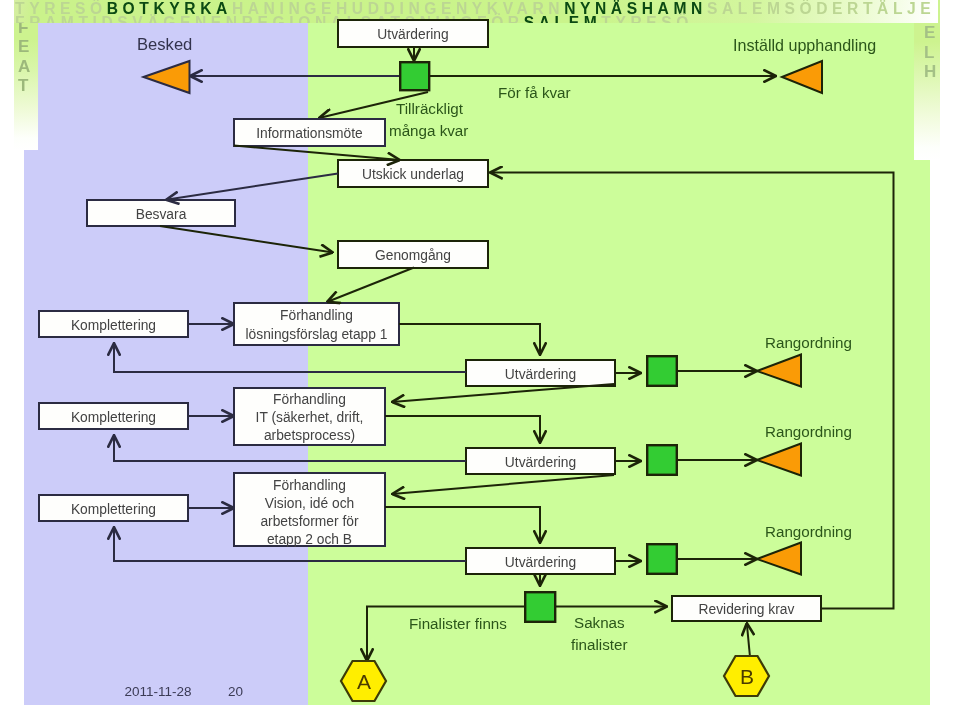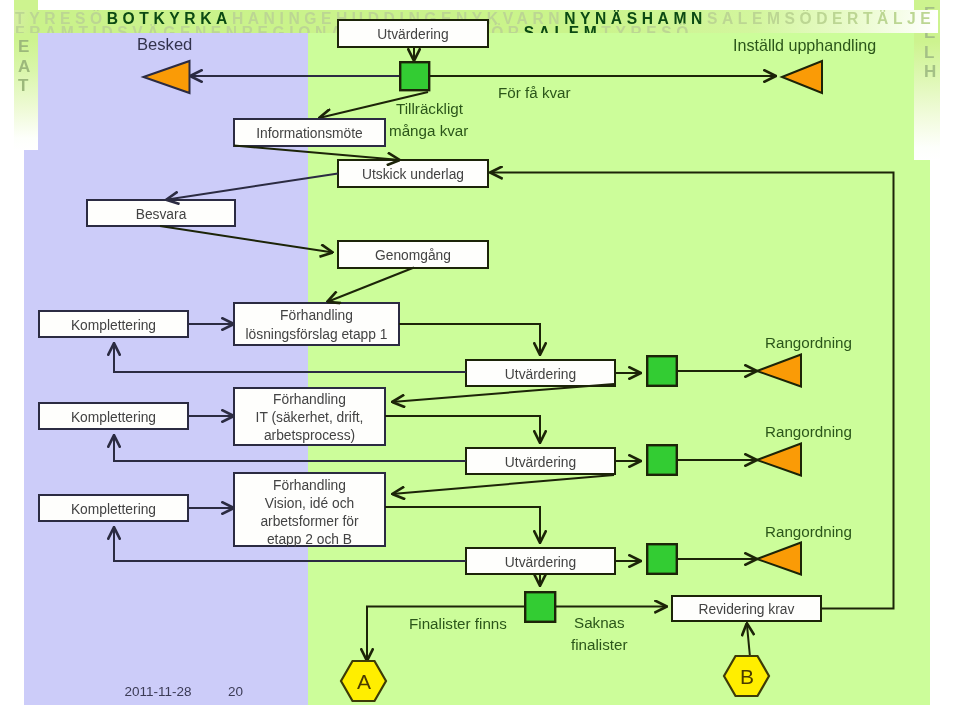--- a/index.html
+++ b/index.html
@@ -5,21 +5,21 @@
 html,body{margin:0;padding:0;background:#fff;}
 body{width:960px;height:711px;font-family:"Liberation Sans",sans-serif;overflow:hidden;}
 #slide{position:absolute;left:0;top:0;width:960px;height:711px;background:#fff;}
 #leftv{position:absolute;left:14px;top:0px;width:24px;height:150px;overflow:hidden;
        background:linear-gradient(to bottom,#cdf38f 0%,#cdf38f 26%,#d9f6a9 46%,#eefad5 72%,#fdfffb 92%,#ffffff 100%);}
 #leftv i{position:absolute;left:4px;top:18px;font-style:normal;font-size:17px;font-weight:bold;line-height:19.4px;color:#9cb87b;}
 #rightv{position:absolute;left:914px;top:0px;width:26px;height:160px;overflow:hidden;
         background:linear-gradient(to bottom,#cdf38f 0%,#cdf38f 26%,#dcf7af 46%,#f1fbdb 72%,#fdfffb 92%,#ffffff 100%);}
 #rightv i{position:absolute;left:10px;top:4px;font-style:normal;font-size:17px;font-weight:bold;line-height:19.4px;color:#a4c086;}
 #band{position:absolute;left:14px;top:0;width:924px;height:23px;overflow:hidden;
-      background:linear-gradient(100deg,#d6eea3 0%,#caf28b 2.5%,#caf48b 62%,#d3f69e 80%,#eafbcd 91%,#ffffff 99.5%);margin-top:10px;}
+      background:linear-gradient(100deg,#d6eea3 0%,#caf28b 2.5%,#caf48b 62%,#d3f69e 80%,#eafbcd 91%,#ffffff 99.5%);}
 #bandrow1{position:absolute;left:1px;top:-2px;white-space:nowrap;font-size:15.6px;letter-spacing:4.6px;line-height:21px;font-weight:bold;}
 #bandrow2{position:absolute;left:1px;top:12px;white-space:nowrap;font-size:15.6px;letter-spacing:4.6px;line-height:21px;font-weight:bold;}
 .faint{color:#bcd693;}
 .strong{color:#0b4a13;}
 .zoneL{position:absolute;left:24px;top:23px;width:284px;height:682px;background:#ccccf9;}
 .zoneR{position:absolute;left:308px;top:23px;width:622px;height:682px;background:#ccfd9a;}
 svg#art{position:absolute;left:0;top:0;width:960px;height:711px;}
 text{-webkit-font-smoothing:antialiased;}
 .bt{fill:#434343;font-size:13.8px;text-anchor:middle;font-family:"Liberation Sans",sans-serif;}
 .ld{fill:#33334d;font-size:16.6px;font-family:"Liberation Sans",sans-serif;}

